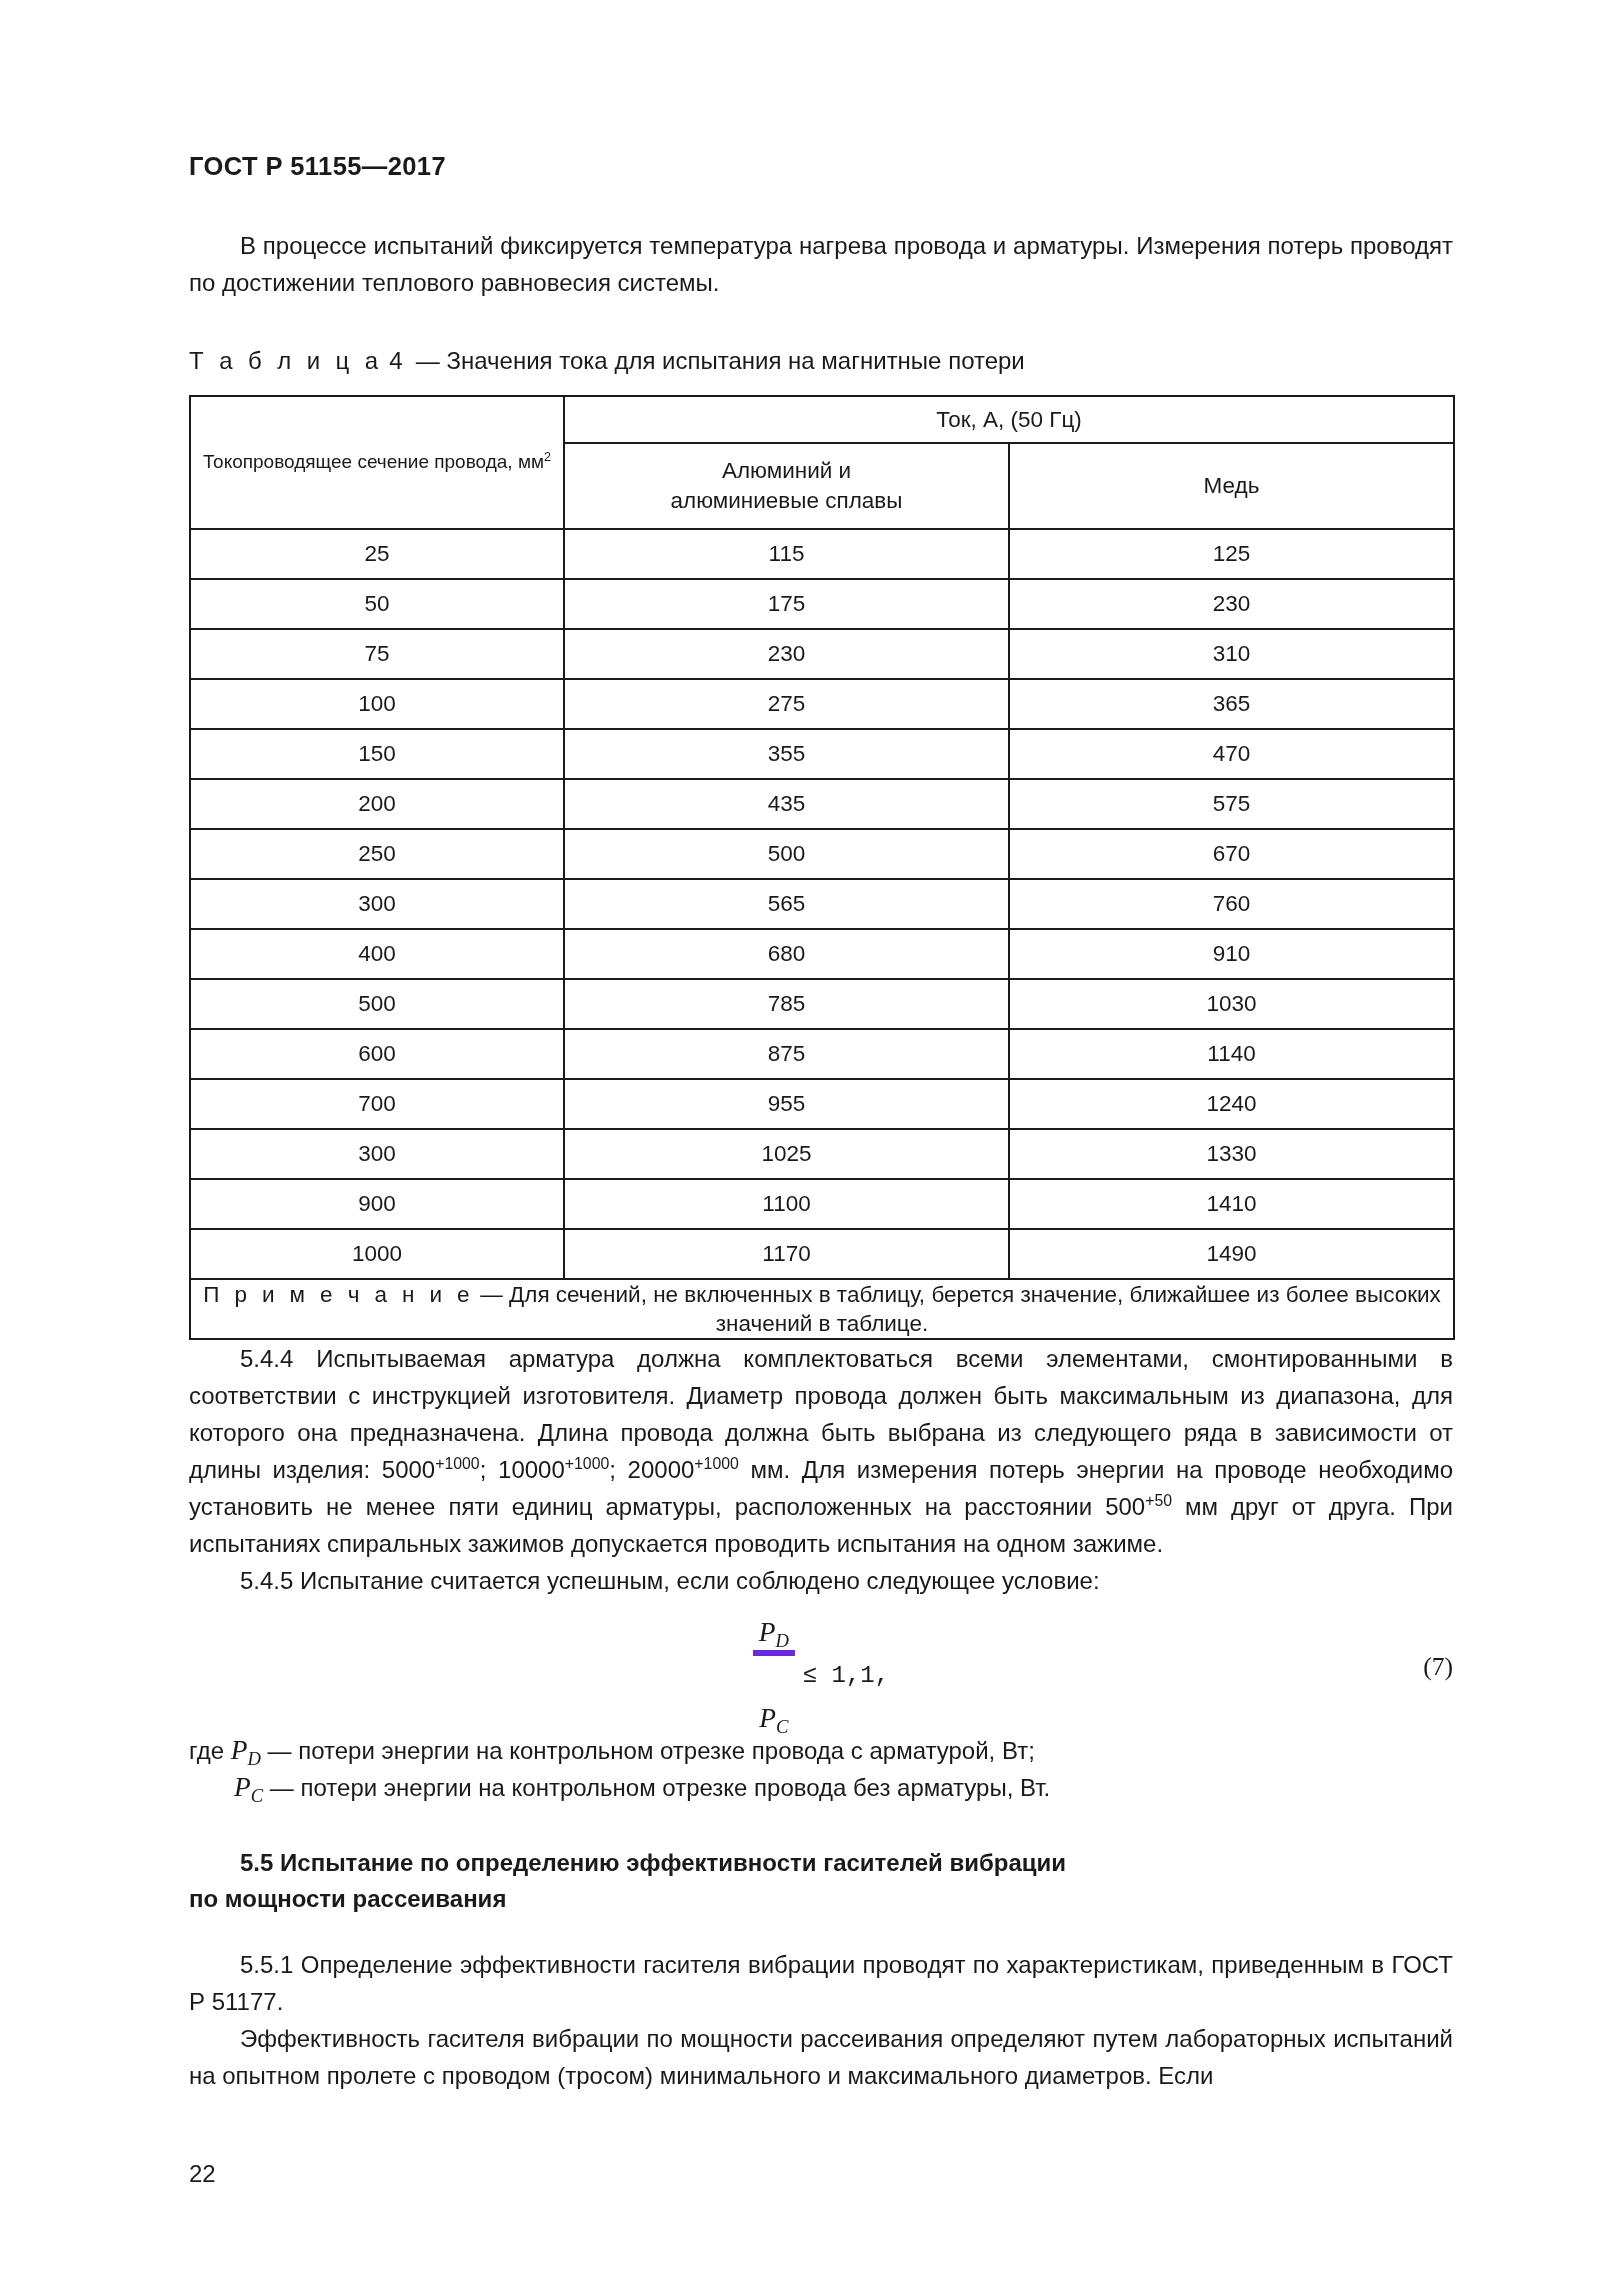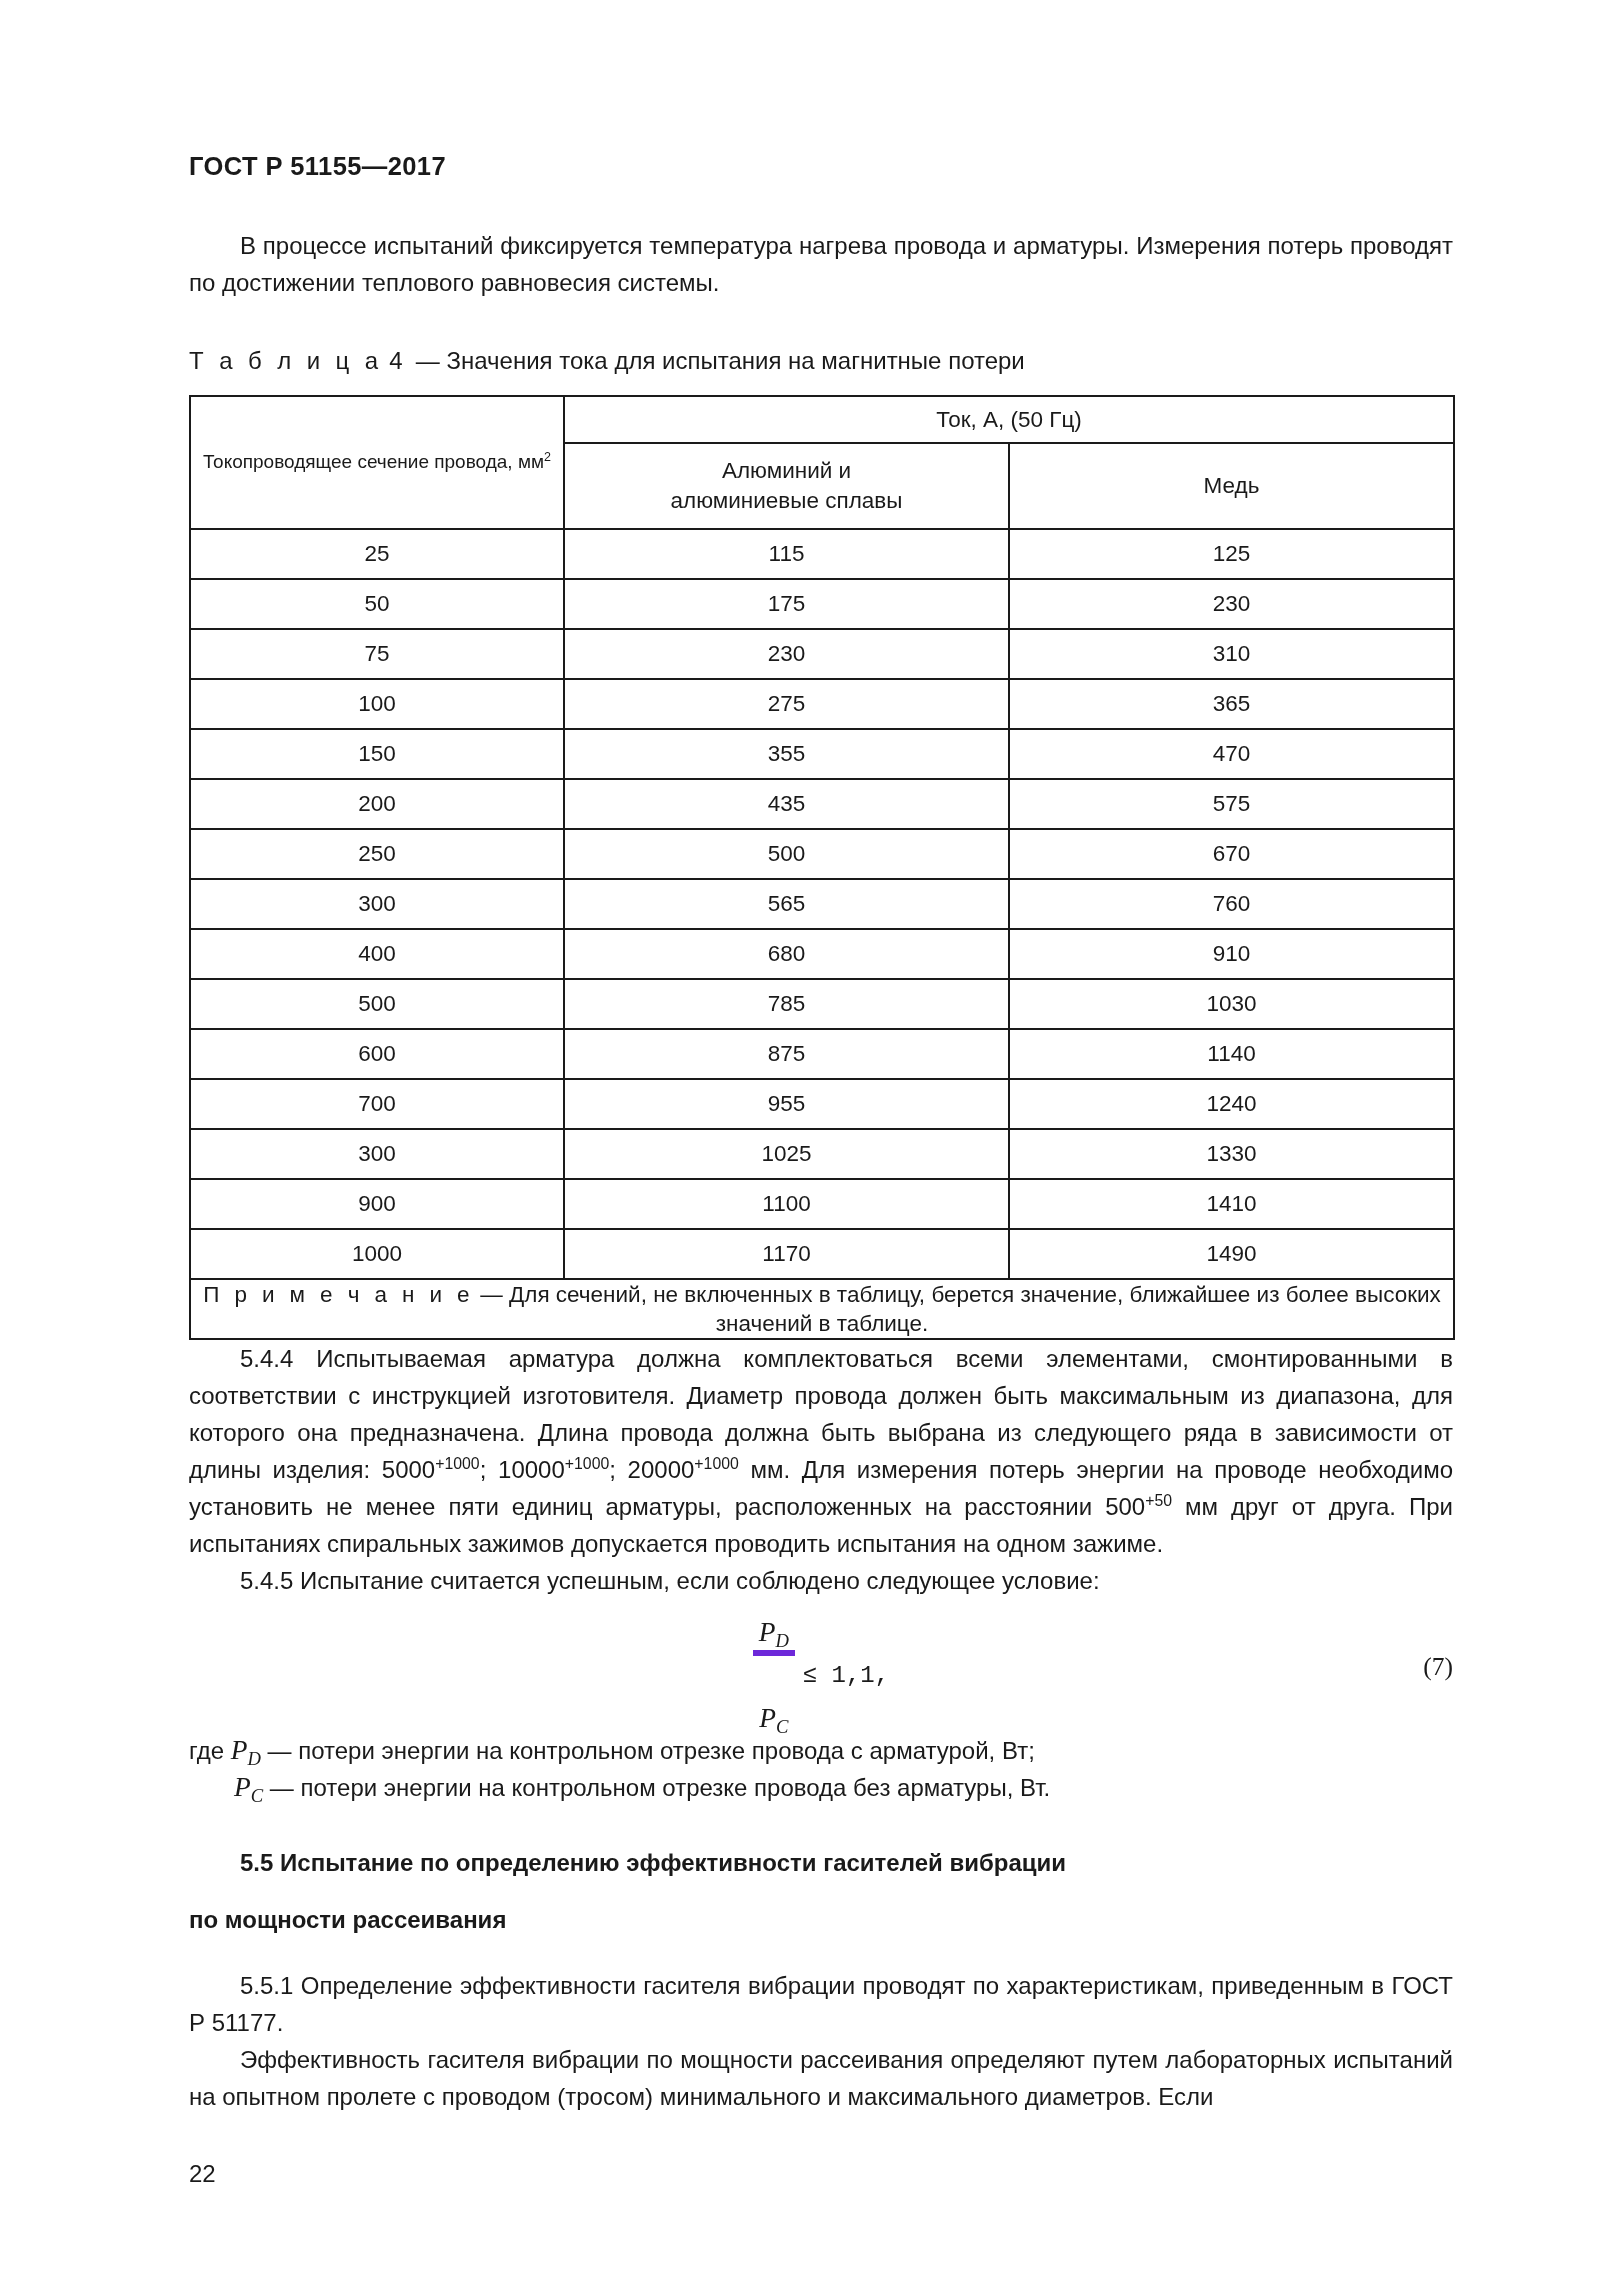--- a/index.html
+++ b/index.html
@@ -167,21 +167,21 @@
   .where .ln2 { padding-left: 45px; display: block; }
 
   
   h2.sect {
     font-size: 24px;
     font-weight: bold;
     line-height: 36px;
     margin: 39px 0 29px 0;
     text-indent: 51px;
   }
-  h2.sect .l2 { display: block; text-indent: 0; margin-top: 21px; }
+  h2.sect .l2 { display: block; text-indent: 0; }
 
   
   .pagenum {
     position: absolute;
     left: 189px;
     bottom: 120px;
     font-size: 24px;
   }
 </style>
 </head>

